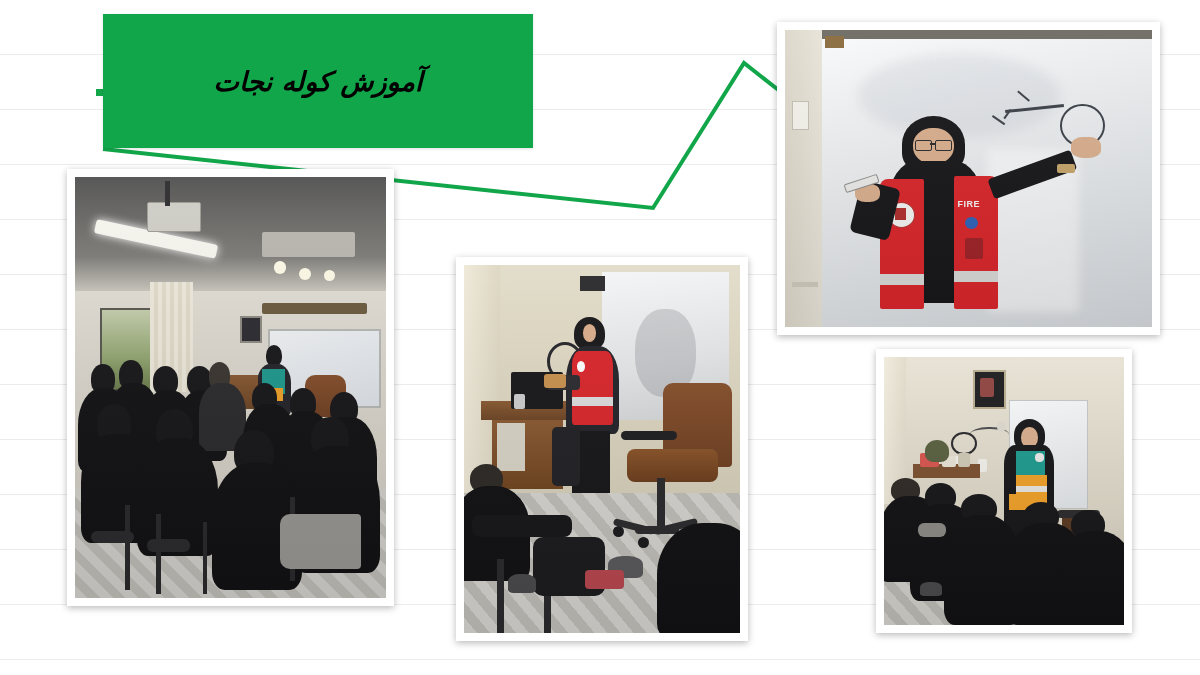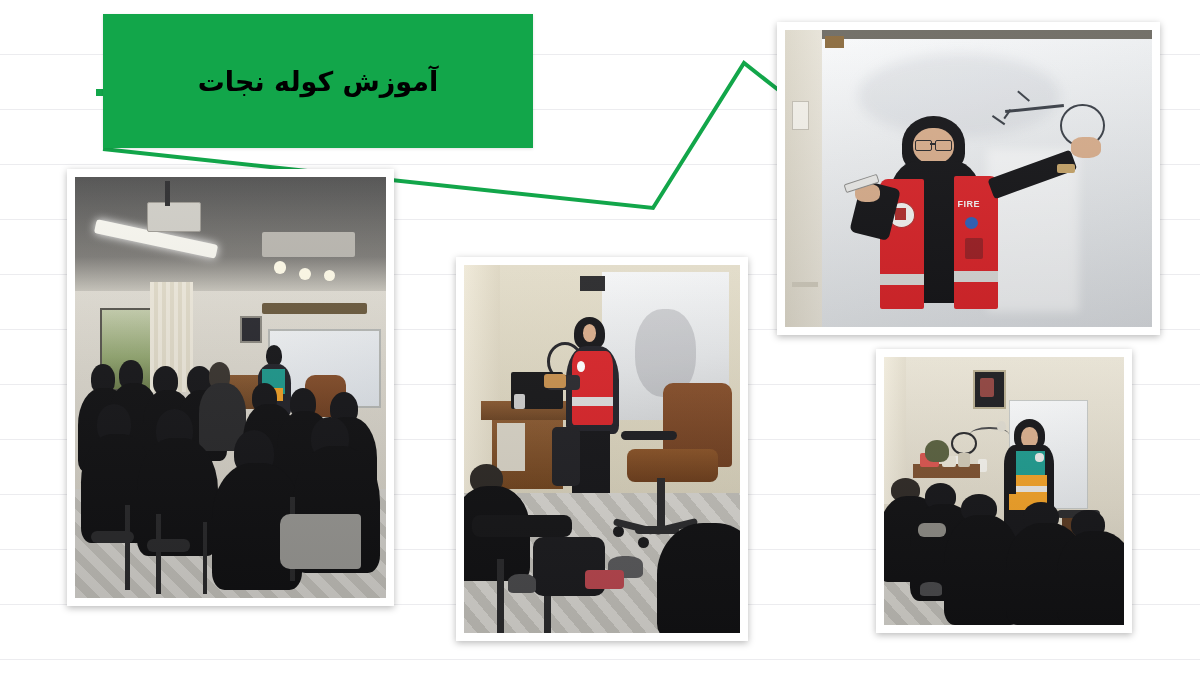--- a/index.html
+++ b/index.html
@@ -46,20 +46,21 @@
   }
   #title-text {
     direction: rtl;
     unicode-bidi: bidi-override;
     color: #000000;
     font-size: 27px;
     font-weight: bold;
     letter-spacing: 0px;
     white-space: nowrap;
     font-family: "DejaVu Sans", sans-serif;
+    font-style: italic;
   }
   
   #banner-nub {
     position: absolute;
     left: 96px;
     top: 89px;
     width: 9px;
     height: 7px;
     background: #12a64a;
   }

